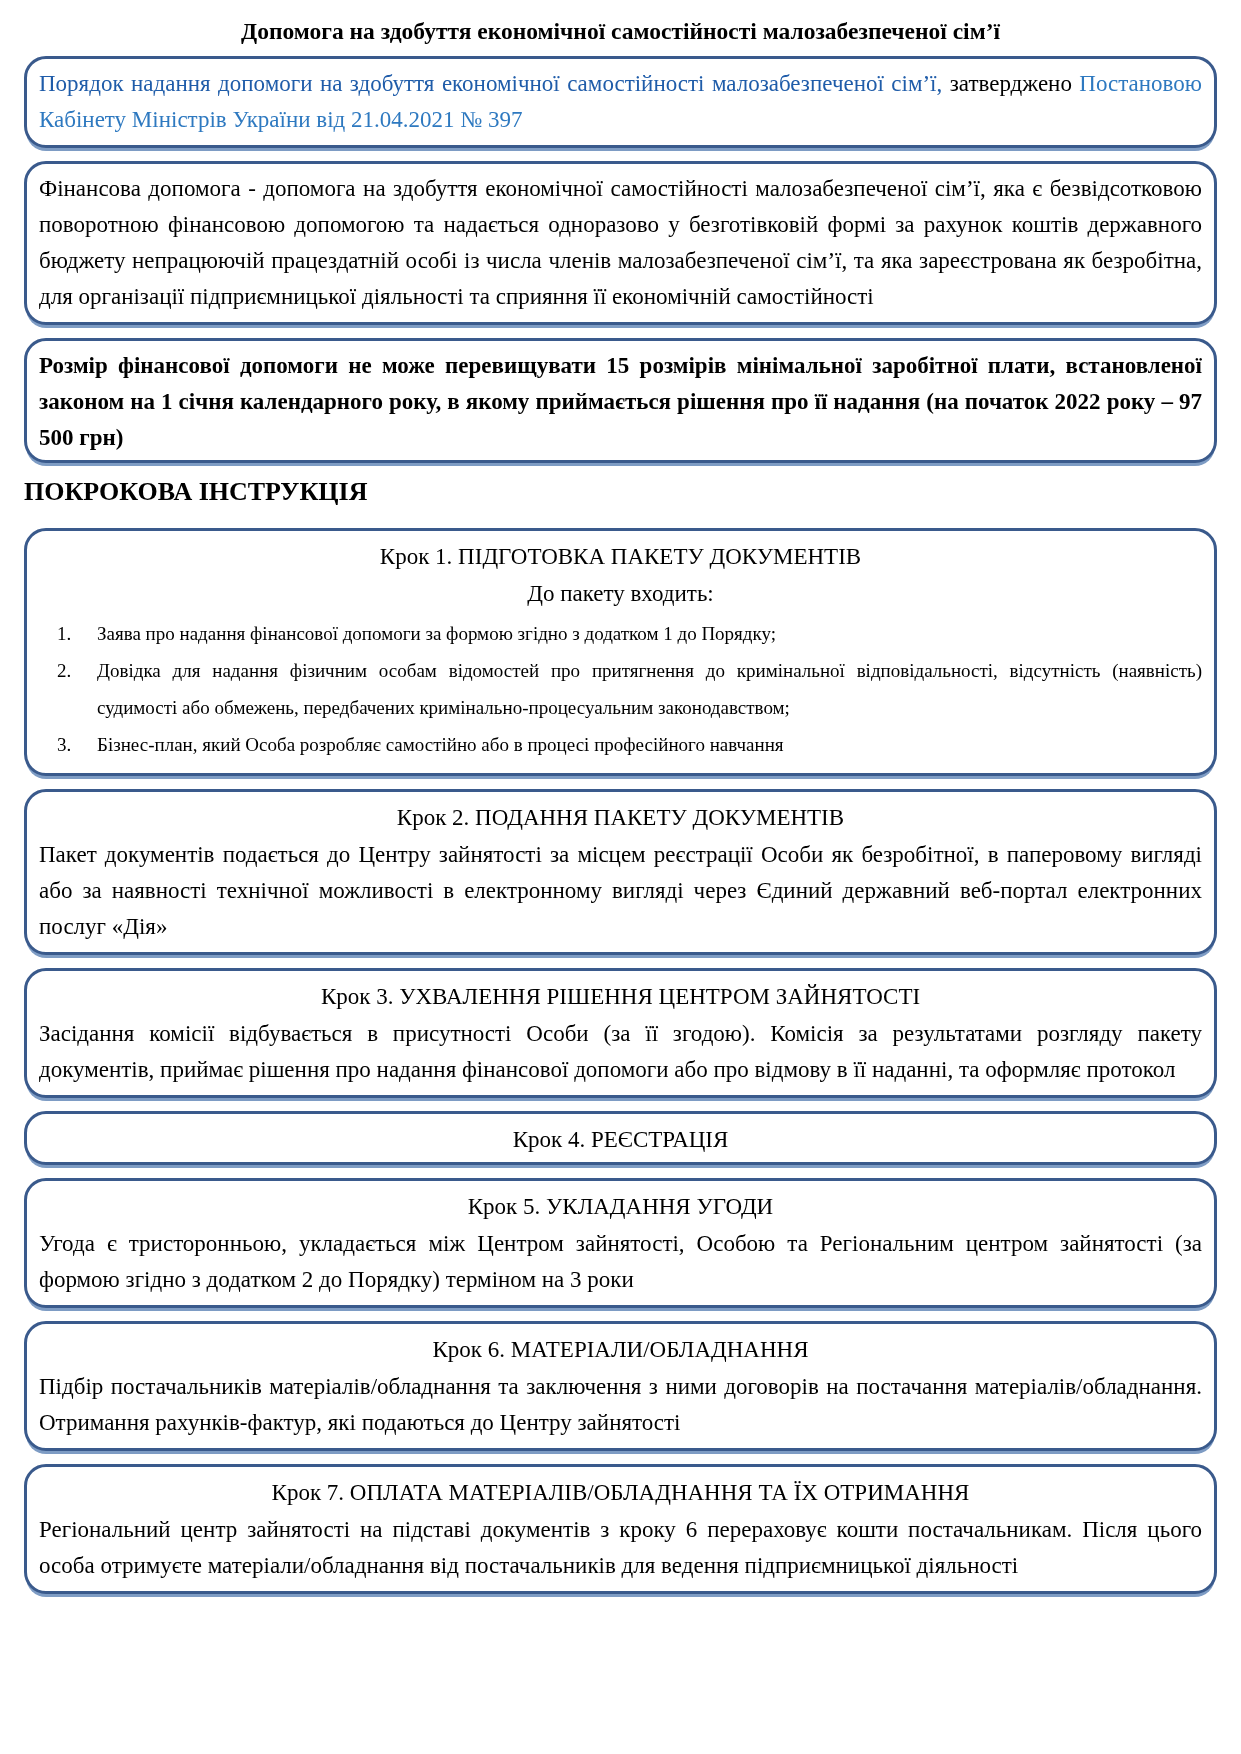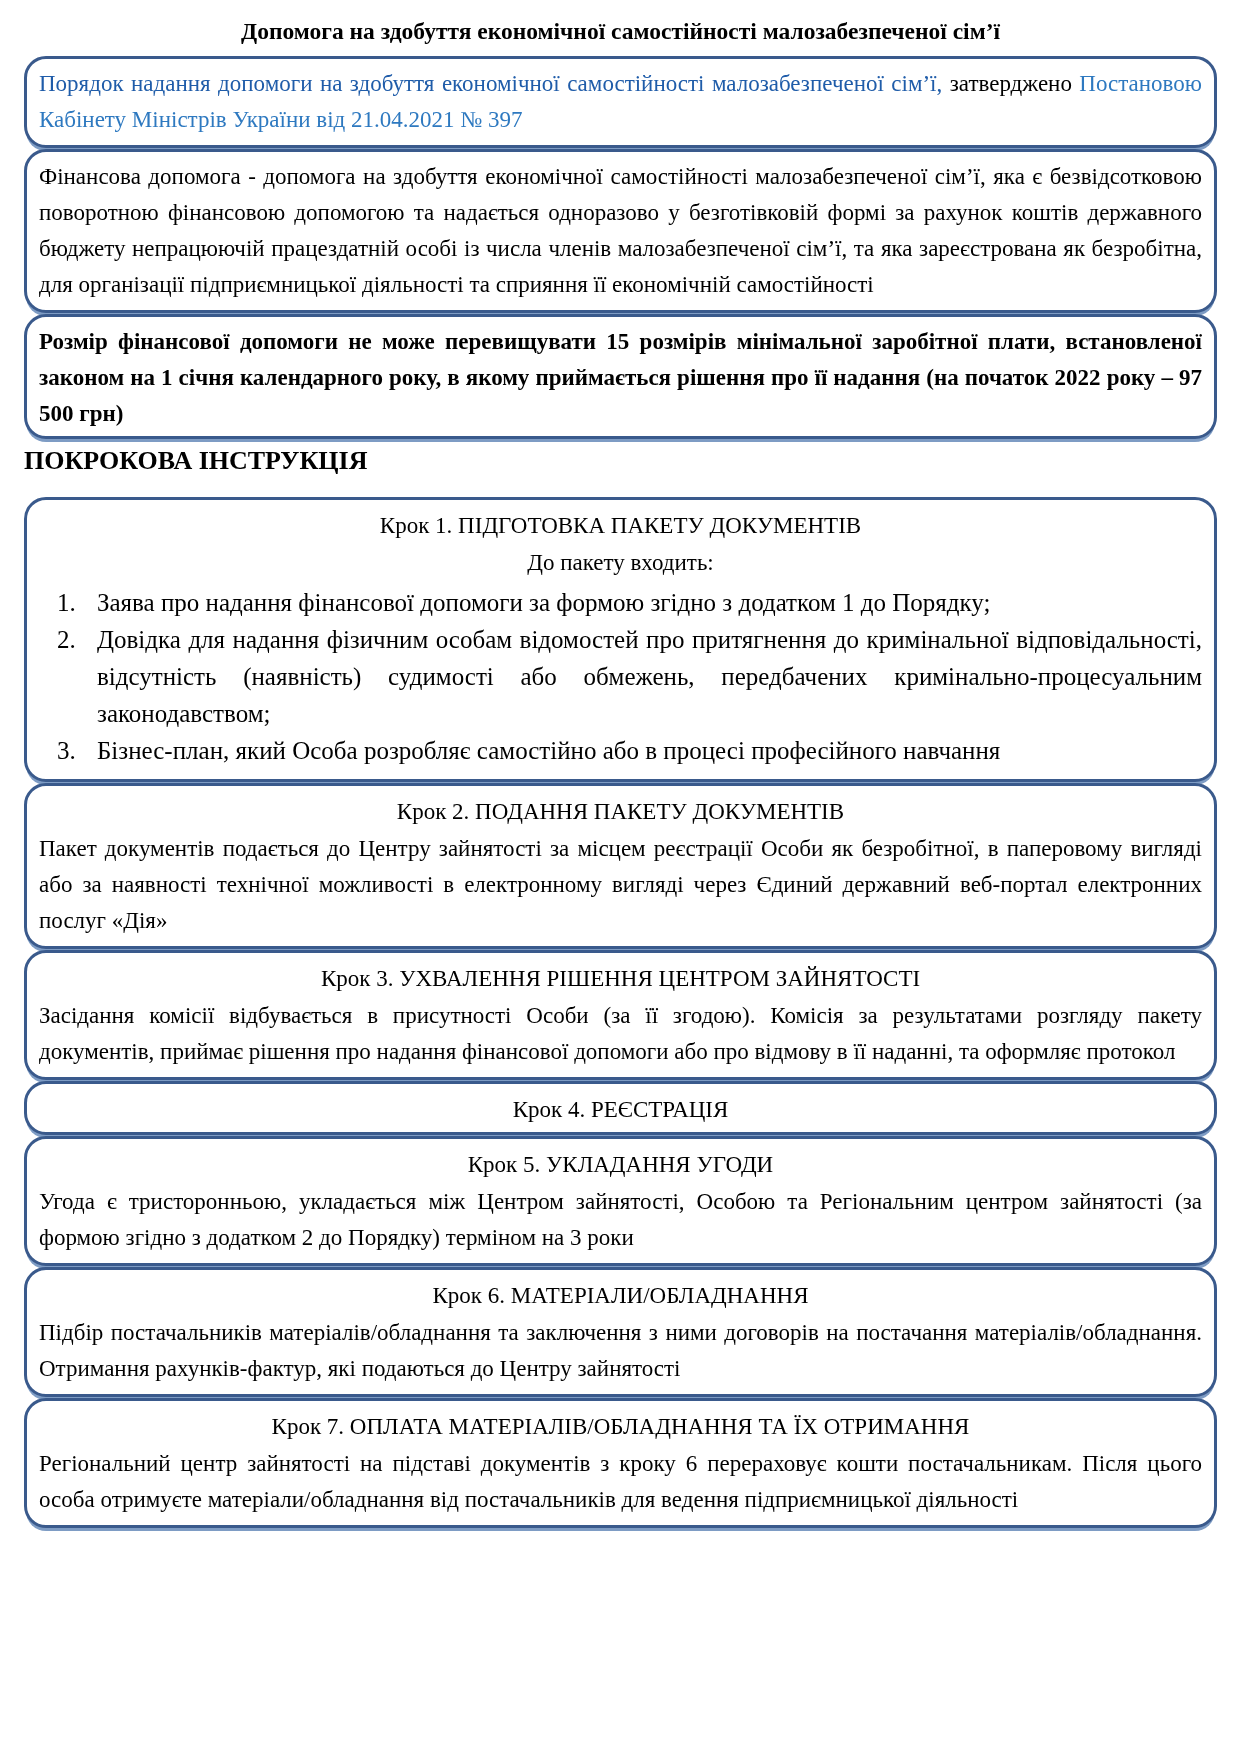--- a/index.html
+++ b/index.html
@@ -20,21 +20,21 @@
   }
   .page{width:100%;height:100%;padding:12px 24px 0;}
   .doc-title{
     font-size:23.5px;font-weight:bold;text-align:center;
     margin:4px 0 10px;line-height:30px;
   }
   .box{
     border:3px solid var(--box-border);
     border-radius:22px;
     padding:4px 12px;
-    margin:0 0 1px;
+    margin:0 0 13px;
     box-shadow:0 5px 0 -2px var(--box-shadow-line);
     background:var(--page-bg);
   }
   .box p{
     margin:3px 0;
     font-size:23px;
     line-height:36px;
     text-align:justify;
   }
   .blue{color:var(--procedure-blue);}
@@ -49,21 +49,21 @@
   }
   .subtitle{text-align:center !important;}
   ol.doc-list{
     list-style:none;counter-reset:it;
     margin:1px 0 6px;padding:0 0 0 14px;
   }
   ol.doc-list li{
     counter-increment:it;
     position:relative;
     padding-left:44px;
-    font-size:25px;line-height:37px;
+    font-size:19px;line-height:37px;
     text-align:justify;
   }
   ol.doc-list li::before{
     content:counter(it) ".";
     position:absolute;left:4px;
   }
   .amount-box{padding-bottom:1px;font-weight:bold;}
 </style>
 </head>
 <body>

